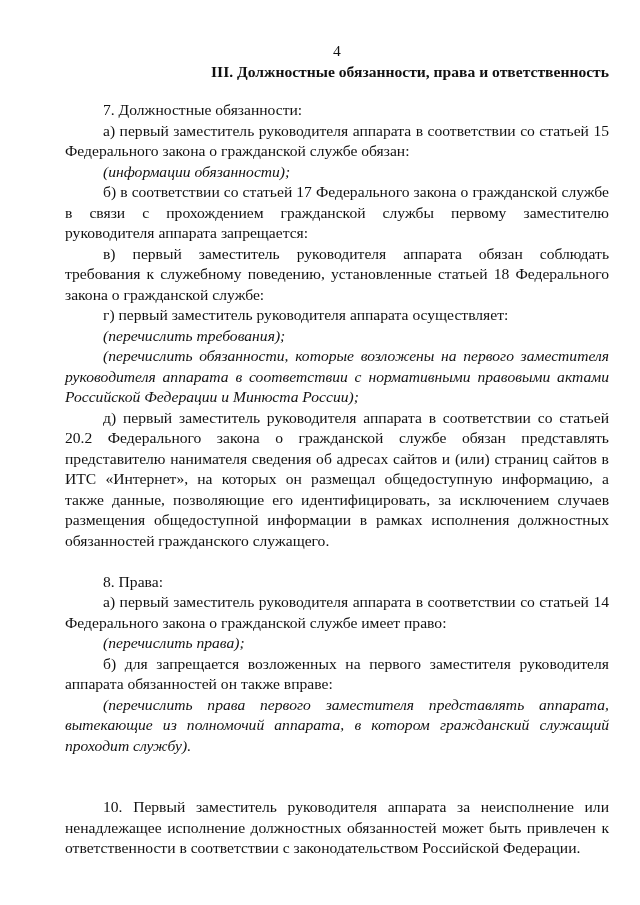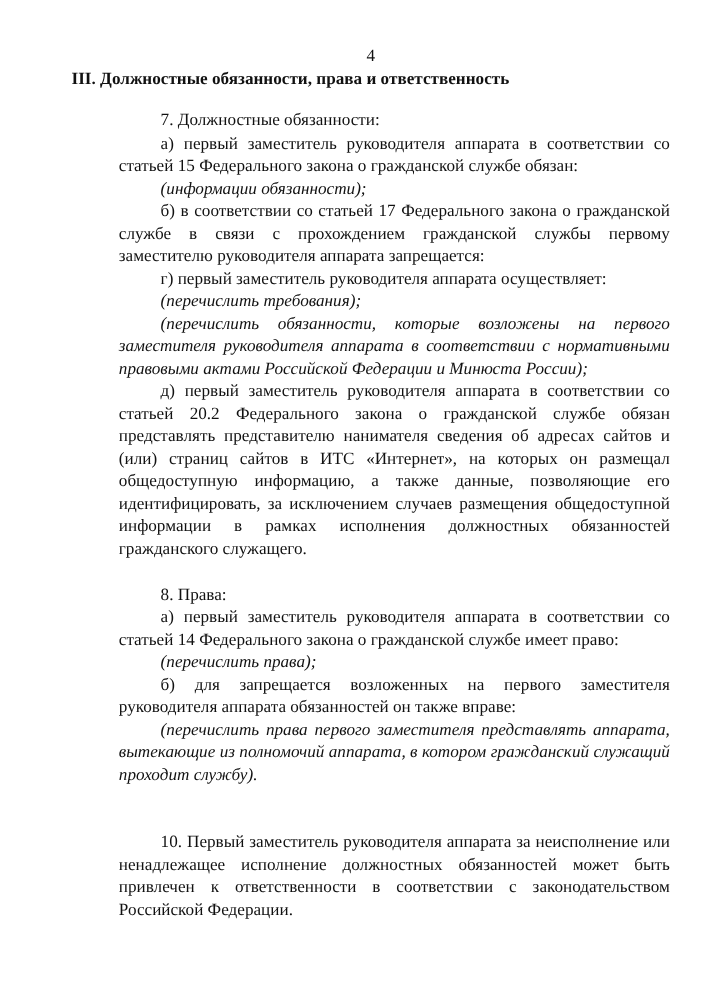--- a/index.html
+++ b/index.html
@@ -3,38 +3,39 @@
 <meta charset="utf-8">
 <style>
   html, body { margin: 0; padding: 0; background: #ffffff; }
   body { width: 640px; height: 905px; position: relative; overflow: hidden; }
   .page {
     position: absolute; left: 65px; top: 0; width: 544px;
     font-family: "Liberation Serif", serif; font-size: 15.6px; color: #111;
     line-height: 20.5px;
   }
   .page-num { position: absolute; top: 41px; left: 0; width: 100%; text-align: center; }
-  .title { position: absolute; top: 62px; left: 0; width: 100%; text-align: left; font-weight: bold; }
+  .title { position: absolute; top: 62px; left: 0; width: 100%; text-align: right; font-weight: bold; }
   .body { position: absolute; top: 100px; left: 0; width: 100%; }
   p { margin: 0; text-align: justify; text-align-last: left; }
-  .ind { text-indent: 38px; margin-left: 43px; }
+  .ind { text-indent: 38px; }
   .it { font-style: italic; }
   .gap { height: 20.5px; }
 </style>
 </head>
 <body>
 
 <div class="page">
   <div class="page-num">4</div>
   <div class="title">III. Должностные обязанности, права и ответственность</div>
   <div class="body">
     <p class="ind">7. Должностные обязанности:</p>
     <p class="ind">а) первый заместитель руководителя аппарата в соответствии со статьей 15 Федерального закона о гражданской службе обязан:</p>
     <p class="ind it">(информации обязанности);</p>
     <p class="ind">б) в соответствии со статьей 17 Федерального закона о гражданской службе в связи с прохождением гражданской службы первому заместителю руководителя аппарата запрещается:</p>
+    <p class="ind">в) первый заместитель руководителя аппарата обязан соблюдать требования к служебному поведению, установленные статьей 18 Федерального закона о гражданской службе:</p>
     <p class="ind">г) первый заместитель руководителя аппарата осуществляет:</p>
     <p class="ind it">(перечислить требования);</p>
     <p class="ind it">(перечислить обязанности, которые возложены на первого заместителя руководителя аппарата в соответствии с нормативными правовыми актами Российской Федерации и Минюста России);</p>
     <p class="ind">д) первый заместитель руководителя аппарата в соответствии со статьей 20.2 Федерального закона о гражданской службе обязан представлять представителю нанимателя сведения об адресах сайтов и (или) страниц сайтов в ИТС «Интернет», на которых он размещал общедоступную информацию, а также данные, позволяющие его идентифицировать, за исключением случаев размещения общедоступной информации в рамках исполнения должностных обязанностей гражданского служащего.</p>
     <div class="gap"></div>
     <p class="ind">8. Права:</p>
     <p class="ind">а) первый заместитель руководителя аппарата в соответствии со статьей 14 Федерального закона о гражданской службе имеет право:</p>
     <p class="ind it">(перечислить права);</p>
     <p class="ind">б) для запрещается возложенных на первого заместителя руководителя аппарата обязанностей он также вправе:</p>
     <p class="ind it">(перечислить права первого заместителя представлять аппарата, вытекающие из полномочий аппарата, в котором гражданский служащий проходит службу).</p>

